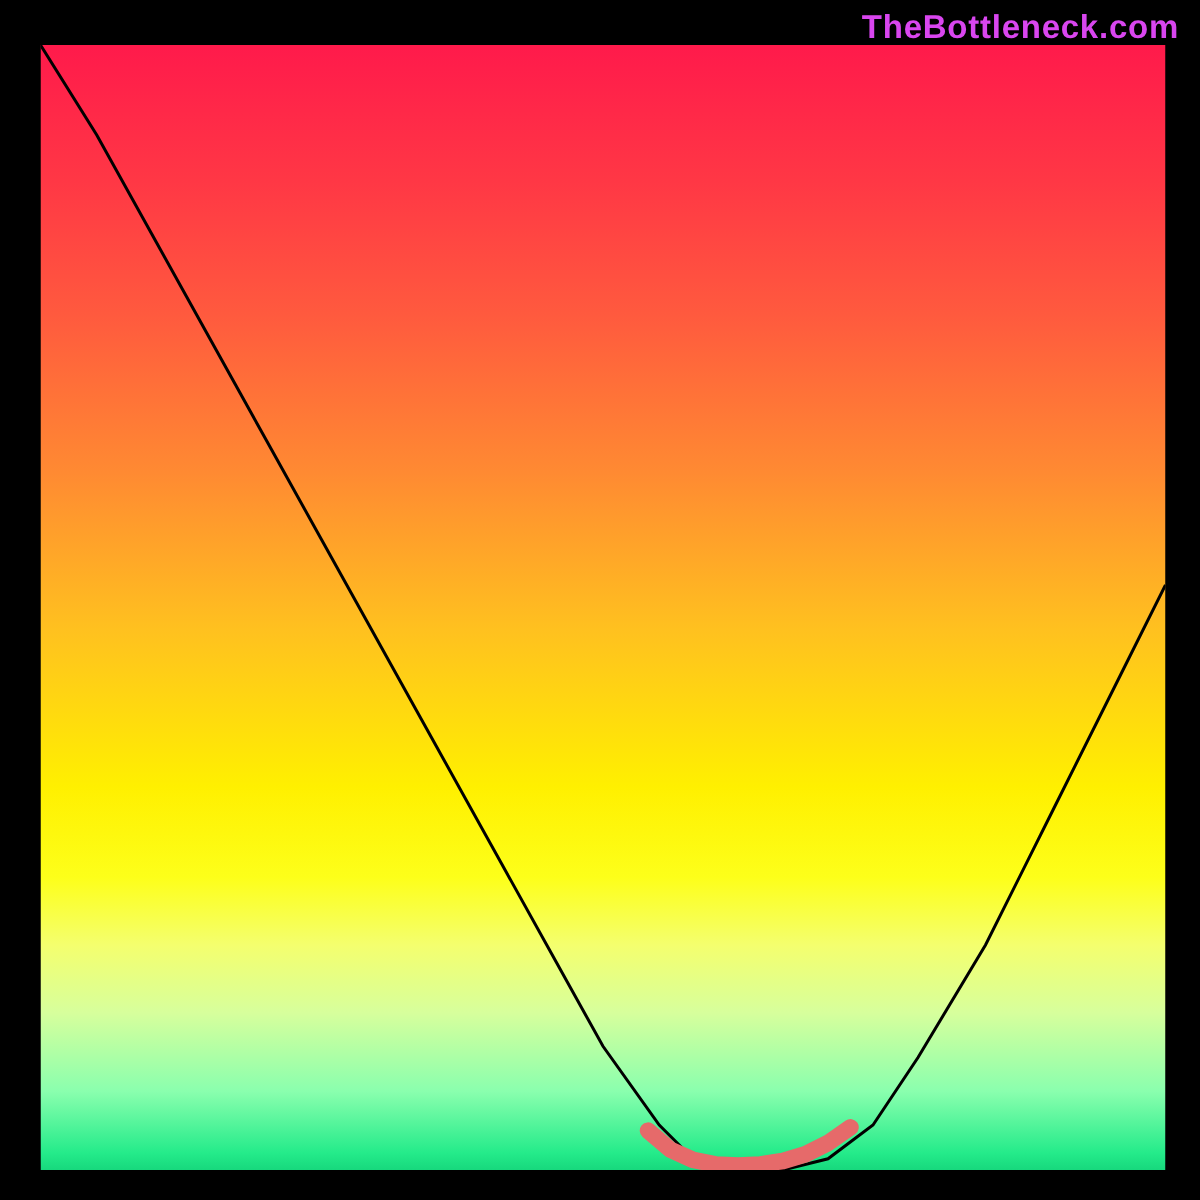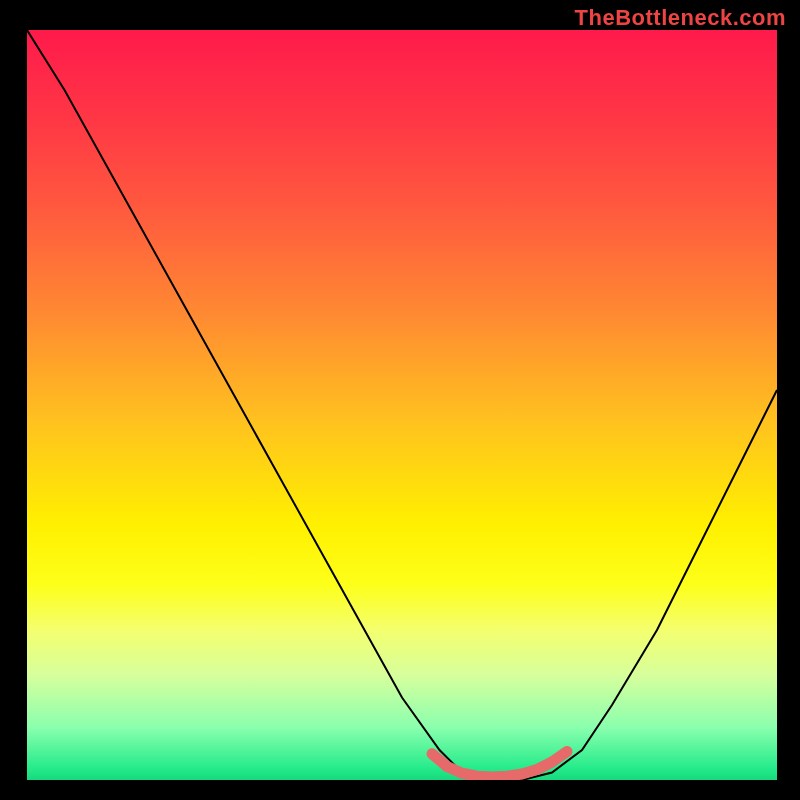--- a/index.html
+++ b/index.html
@@ -22,21 +22,21 @@
     position: absolute;
     top: 30px;
     left: 27px;
     width: 750px;
     height: 750px;
   }
   .watermark {
     position: absolute;
     top: 5px;
     right: 14px;
-    color: #ef4444;
+    color: #d946ef;
     font-size: 22px;
     font-weight: 600;
     letter-spacing: 0.5px;
     user-select: none;
   }
 </style>
 </head>
 <body>
 
 <div class="frame">

